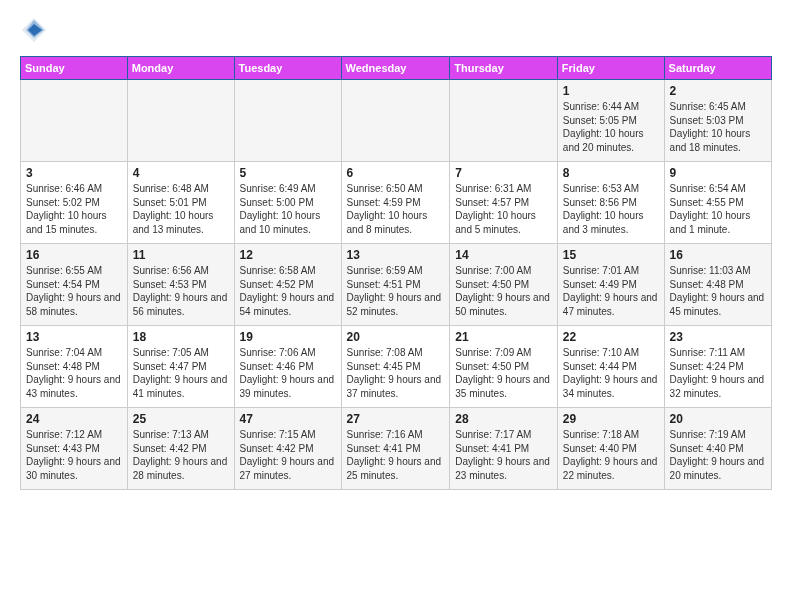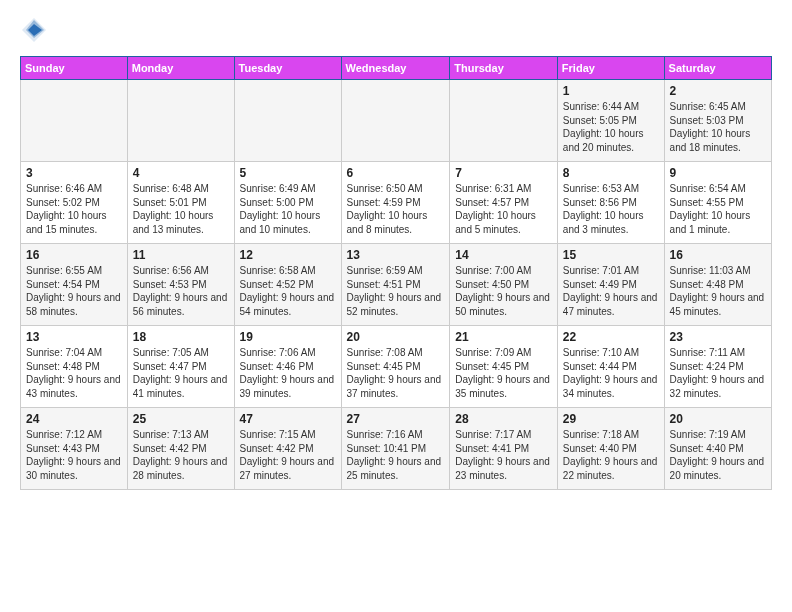--- a/index.html
+++ b/index.html
@@ -282,21 +282,21 @@
           <td>
             <div class="day-number">20</div>
             <div class="day-info">Sunrise: 7:08 AM
 Sunset: 4:45 PM
 Daylight: 9 hours
 and 37 minutes.</div>
           </td>
           <td>
             <div class="day-number">21</div>
             <div class="day-info">Sunrise: 7:09 AM
-Sunset: 4:45 PM
+Sunset: 4:50 PM
 Daylight: 9 hours
 and 35 minutes.</div>
           </td>
           <td>
             <div class="day-number">22</div>
             <div class="day-info">Sunrise: 7:10 AM
 Sunset: 4:44 PM
 Daylight: 9 hours
 and 34 minutes.</div>
           </td>
@@ -326,21 +326,21 @@
           <td>
             <div class="day-number">47</div>
             <div class="day-info">Sunrise: 7:15 AM
 Sunset: 4:42 PM
 Daylight: 9 hours
 and 27 minutes.</div>
           </td>
           <td>
             <div class="day-number">27</div>
             <div class="day-info">Sunrise: 7:16 AM
-Sunset: 10:41 PM
+Sunset: 4:41 PM
 Daylight: 9 hours
 and 25 minutes.</div>
           </td>
           <td>
             <div class="day-number">28</div>
             <div class="day-info">Sunrise: 7:17 AM
 Sunset: 4:41 PM
 Daylight: 9 hours
 and 23 minutes.</div>
           </td>

